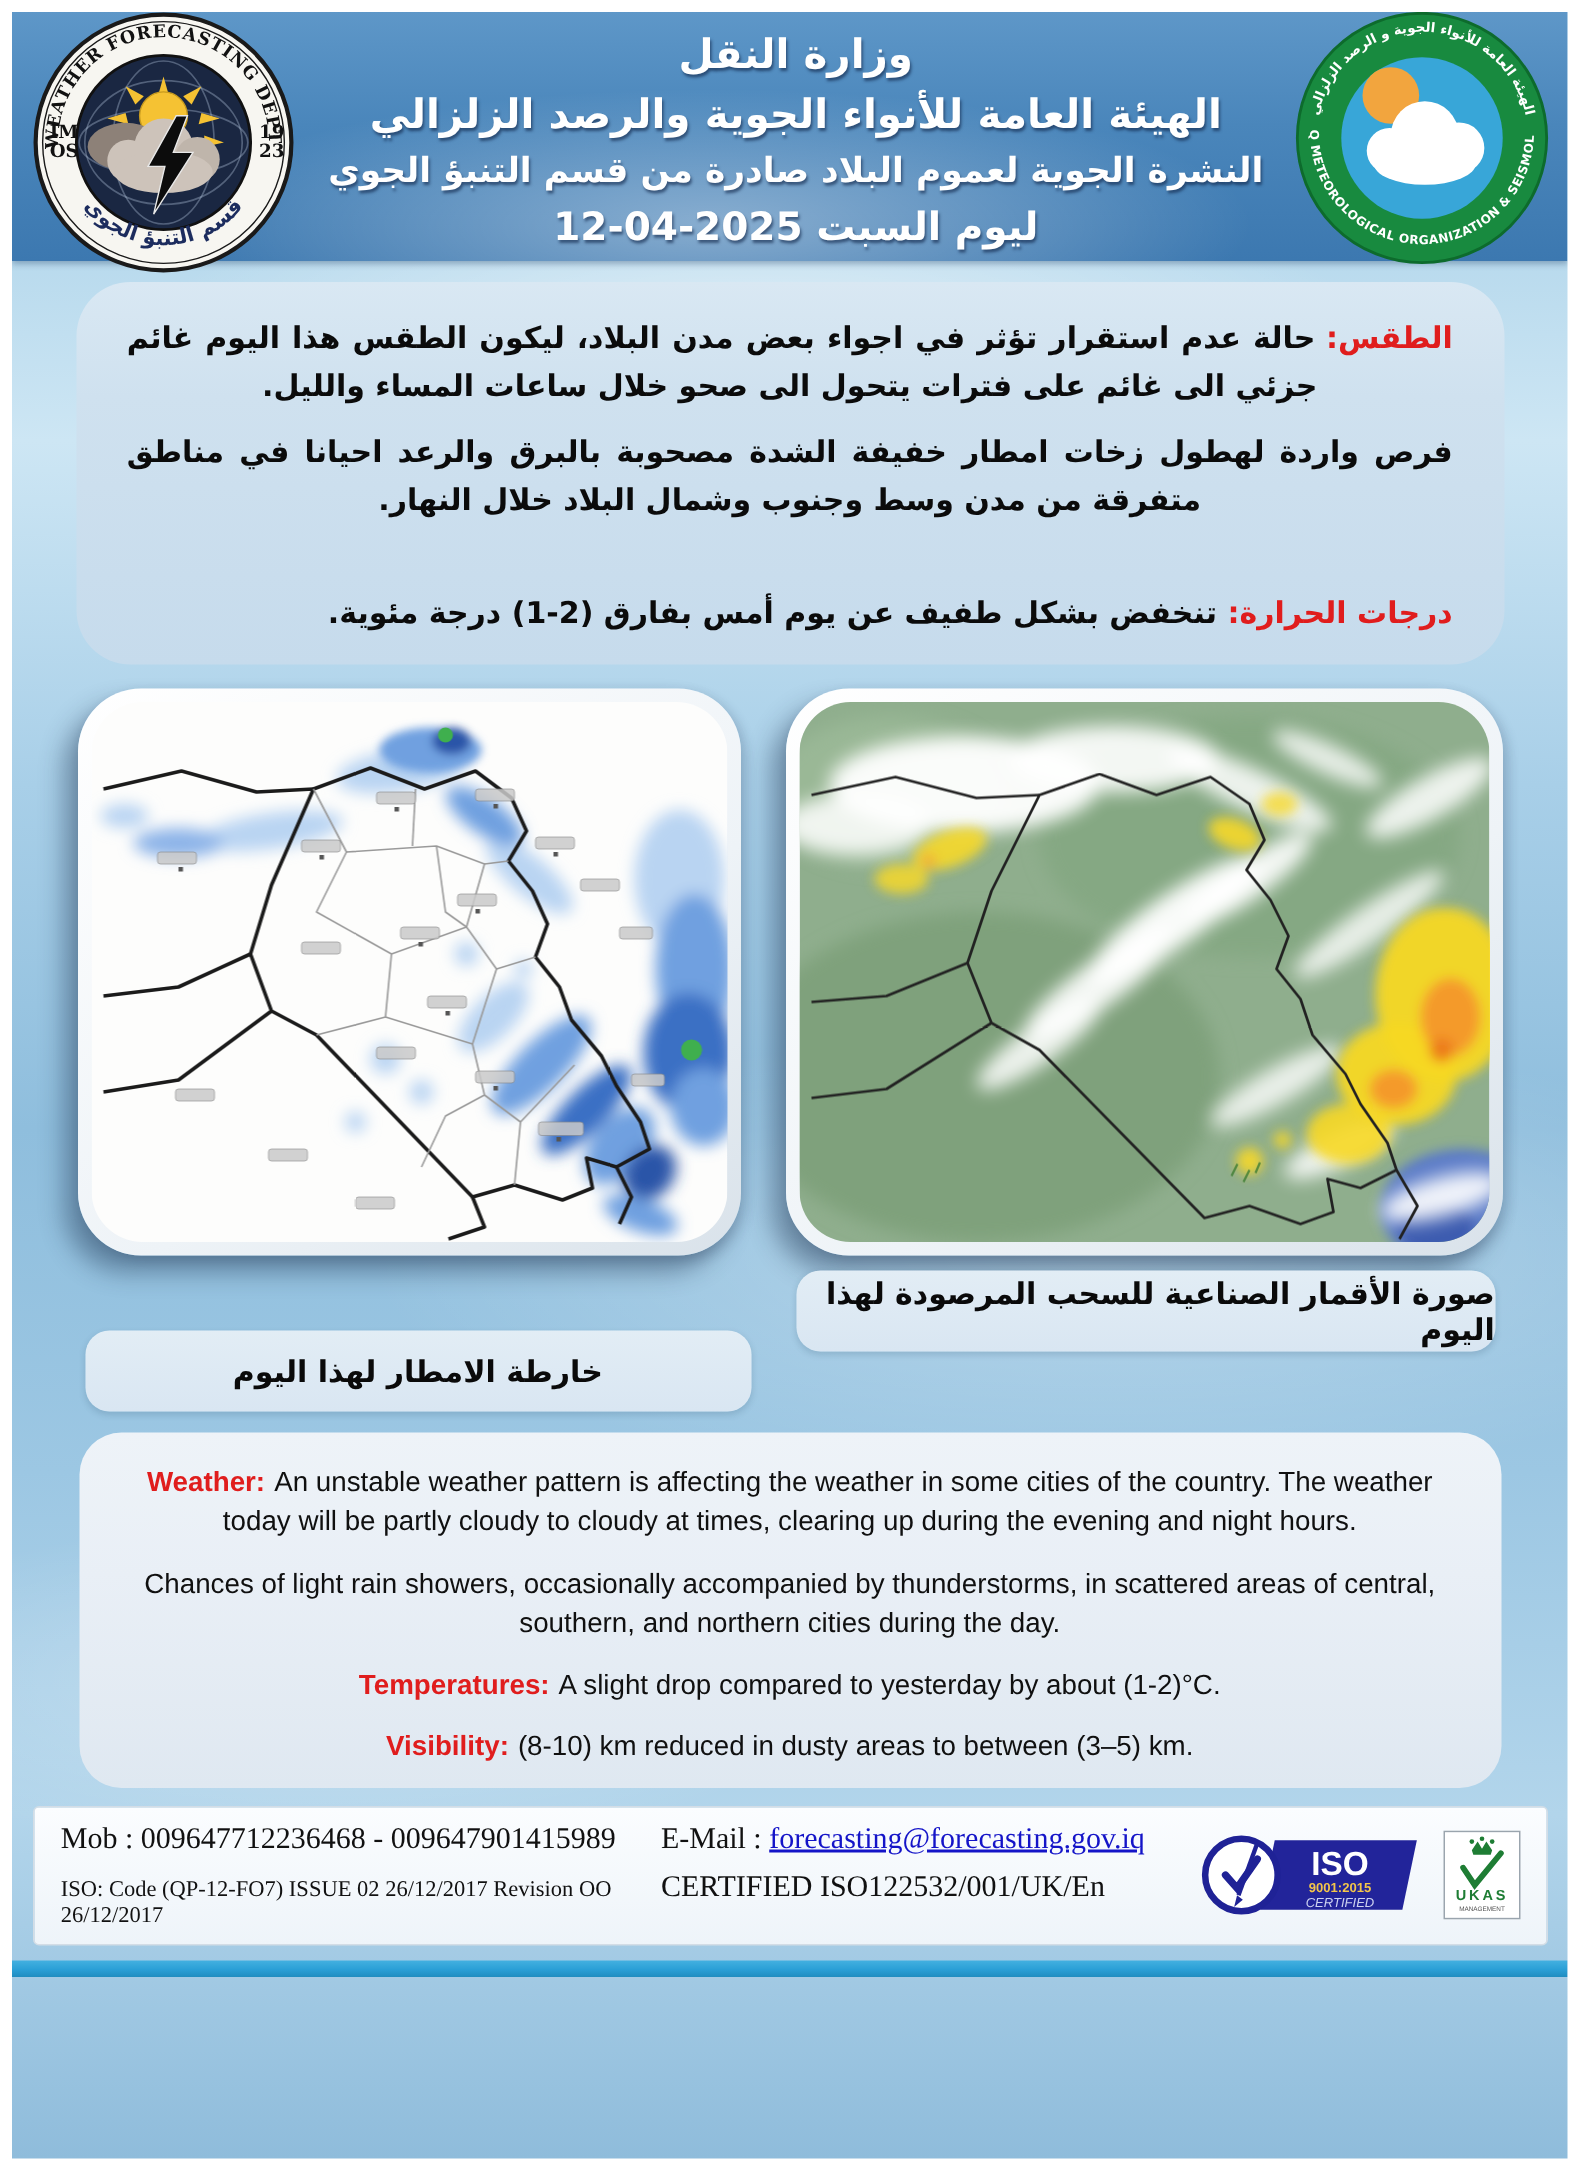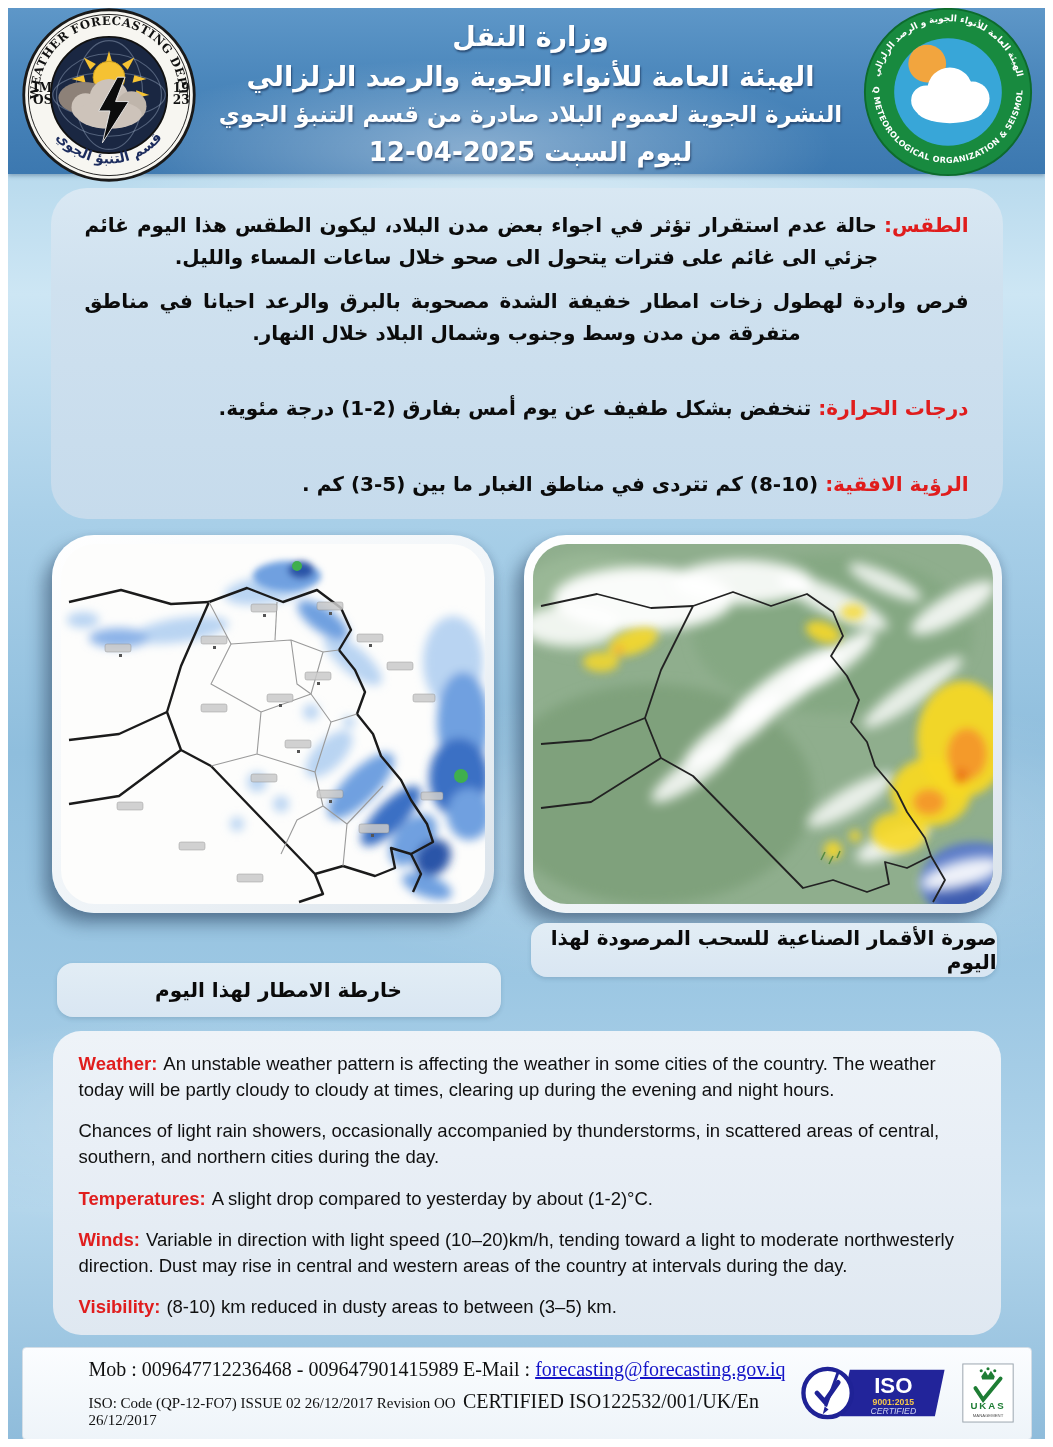--- a/index.html
+++ b/index.html
@@ -57,29 +57,29 @@
     display:flex; align-items:center; justify-content:center; direction:rtl;
     font-size:20px; font-weight:bold; color:#0a0a0a;
     box-shadow:0 2px 4px rgba(40,70,100,.18);}
   .cap-l{width:444px;margin-top:40px;} .cap-r{width:466px;}
 
   
   .en-panel{width:948px; margin-top:14px; border-radius:28px;
     background:linear-gradient(180deg,#eef3f8, var(--english) 40%, #dfe8f1);
     padding:20px 26px 14px; font-family:"Liberation Sans", sans-serif;
     font-size:18.5px; color:#101010; line-height:1.42;}
-  .en-panel p{margin-bottom:15px; text-align:left;}
+  .en-panel p{margin-bottom:15px; text-align:center;}
   .en-panel p:last-child{margin-bottom:0;}
   .en-lbl{color:var(--red); font-weight:bold; margin-right:6px;}
 
   
   .footer{width:1010px; margin-top:12px; background:linear-gradient(180deg,#fbfdff,#eef4f9);
     border-radius:4px; border:1px solid #d3dde6; display:flex; align-items:center;
     padding:8px 12px; font-family:"Liberation Serif", serif; color:#111;}
-  .f-left{flex:1; display:flex; flex-direction:column; gap:9px; padding:2px 6px;margin-left:48px;}
+  .f-left{flex:1; display:flex; flex-direction:column; gap:9px; padding:2px 6px;}
   .f-row{display:flex; align-items:baseline;}
   .mob{flex:1.15; font-size:20px;}
   .email-wrap{flex:1; font-size:20px;}
   .email-link{color:var(--link); text-decoration:underline; cursor:pointer;}
   .isoline{flex:1.15; font-size:15px;}
   .certified{flex:1; font-size:20px;}
   .f-badges{flex:0 0 auto; display:flex; align-items:center; gap:12px; padding:0 4px;}
 
   .bottom-strip{width:1037px; height:11px; margin-top:10px; flex:0 0 auto;
     background:linear-gradient(180deg,#43b0e0, var(--strip) 55%, #1f8cc0);}
@@ -171,23 +171,20 @@
   <section class="ar-panel" dir="rtl">
     <p class="jc">
       <span class="lbl">الطقس:</span><span>حالة عدم استقرار تؤثر في اجواء بعض مدن البلاد، ليكون الطقس هذا اليوم غائم جزئي الى غائم على فترات يتحول الى صحو خلال ساعات المساء والليل.</span>
     </p>
     <p class="jc">
       <span>فرص واردة لهطول زخات امطار خفيفة الشدة مصحوبة بالبرق والرعد احيانا في مناطق متفرقة من مدن وسط وجنوب وشمال البلاد خلال النهار.</span>
     </p>
     <p class="rs">
       <span class="lbl">درجات الحرارة:</span><span>تنخفض بشكل طفيف عن يوم أمس بفارق (2-1) درجة مئوية.</span>
     </p>
-    <p class="rs">
-      <span class="lbl">الرؤية الافقية:</span><span>(10-8) كم تتردى في مناطق الغبار ما بين (5-3) كم .</span>
-    </p>
   </section>
 
   <div class="maps">
 
     <figure class="frame">
       <span class="clip">
       <svg width="424" height="360" viewBox="0 0 424 360">
         <rect width="424" height="360" fill="#fdfdfc"></rect>
         <defs>
           <filter id="rb3" x="-40%" y="-40%" width="180%" height="180%">
@@ -366,23 +363,20 @@
     <p>
       <span class="en-lbl">Weather:</span><span>An unstable weather pattern is affecting the weather in some cities of the country. The weather today will be partly cloudy to cloudy at times, clearing up during the evening and night hours.</span>
     </p>
     <p>
       <span>Chances of light rain showers, occasionally accompanied by thunderstorms, in scattered areas of central, southern, and northern cities during the day.</span>
     </p>
     <p>
       <span class="en-lbl">Temperatures:</span><span>A slight drop compared to yesterday by about (1-2)°C.</span>
     </p>
     <p>
-      <span class="en-lbl">Winds:</span><span>Variable in direction with light speed (10–20)km/h, tending toward a light to moderate northwesterly direction. Dust may rise in central and western areas of the country at intervals during the day.</span>
-    </p>
-    <p>
       <span class="en-lbl">Visibility:</span><span>(8-10) km reduced in dusty areas to between (3–5) km.</span>
     </p>
   </section>
 
   <footer class="footer">
     <div class="f-left">
       <div class="f-row">
         <span class="mob">Mob : 009647712236468 - 009647901415989</span>
         <span class="email-wrap">
           <span>E-Mail :</span>

